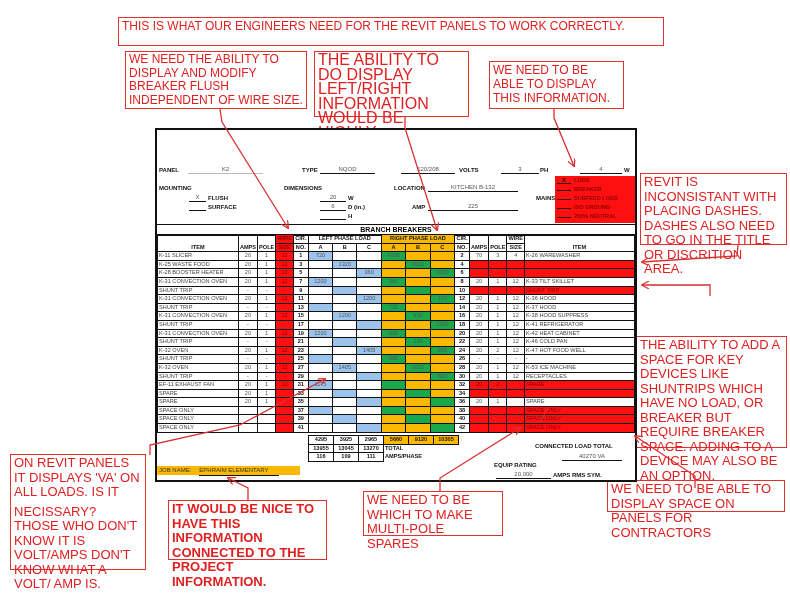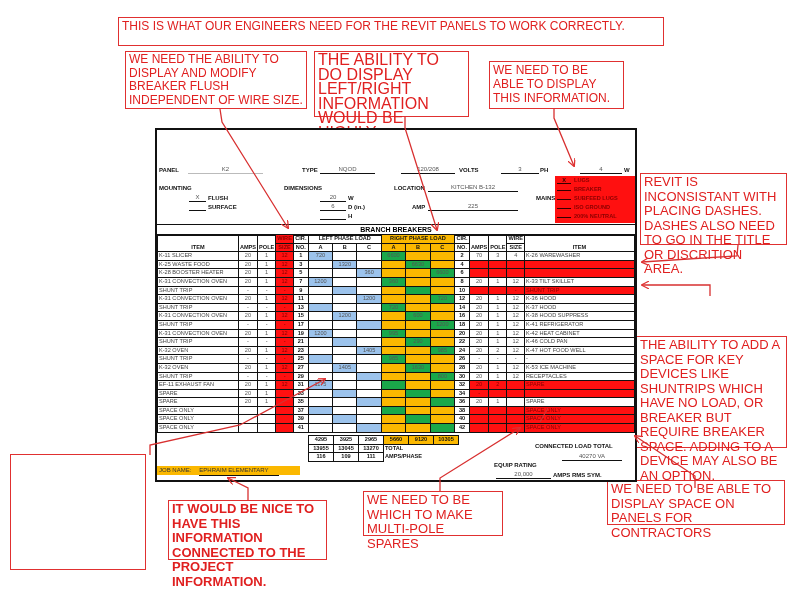--- a/index.html
+++ b/index.html
@@ -45,28 +45,30 @@
 <div class="note" style="left:489px;top:61px;width:135px;height:48px;font-size:12px;line-height:14px;">
   <p>WE NEED TO BE ABLE TO DISPLAY THIS INFORMATION.</p>
 </div>
 <div class="note big" style="left:640px;top:173px;width:147px;height:72px;">
   <p>REVIT IS INCONSISTANT WITH PLACING DASHES. DASHES ALSO NEED TO GO IN THE TITLE OR DISCRITION AREA.</p>
 </div>
 <div class="note big" style="left:636px;top:296px;width:151px;height:112px;margin-top:40px;">
   <p>THE ABILITY TO ADD A SPACE FOR KEY DEVICES LIKE SHUNTRIPS WHICH HAVE NO LOAD, OR BREAKER BUT REQUIRE BREAKER SPACE. ADDING TO A DEVICE MAY ALSO BE AN OPTION.</p>
 </div>
 <div class="note big" style="left:10px;top:454px;width:136px;height:116px;">
+  <p style="margin-bottom:5px;">ON REVIT PANELS IT DISPLAYS 'VA' ON ALL LOADS. IS IT</p>
+  <p>NECISSARY?  THOSE WHO DON'T KNOW IT IS VOLT/AMPS DON'T KNOW WHAT A VOLT/ AMP IS.</p>
 </div>
 <div class="note big" style="left:168px;top:500px;width:159px;height:60px;font-weight:bold;">
   <p>IT WOULD BE NICE TO HAVE THIS INFORMATION CONNECTED TO THE PROJECT INFORMATION.</p>
 </div>
 <div class="note big" style="left:363px;top:491px;width:140px;height:45px;">
   <p>WE NEED TO BE WHICH TO MAKE MULTI-POLE SPARES</p>
 </div>
-<div class="note big" style="left:607px;top:480px;width:178px;height:45px;">
+<div class="note big" style="left:607px;top:480px;width:178px;height:32px;">
   <p>WE NEED TO BE ABLE TO DISPLAY SPACE ON PANELS FOR CONTRACTORS</p>
 </div>
 
 <div class="panel">
 
   <div class="hdr" style="left:2px;top:37px;">PANEL</div>
   <div class="hval" style="left:31px;top:35px;width:75px;border-color:#bbb;">K2</div>
   <div class="hdr" style="left:145px;top:37px;">TYPE</div>
   <div class="hval" style="left:163px;top:35px;width:55px;">NQOD</div>
   <div class="hval" style="left:244px;top:35px;width:54px;">120/208</div>

